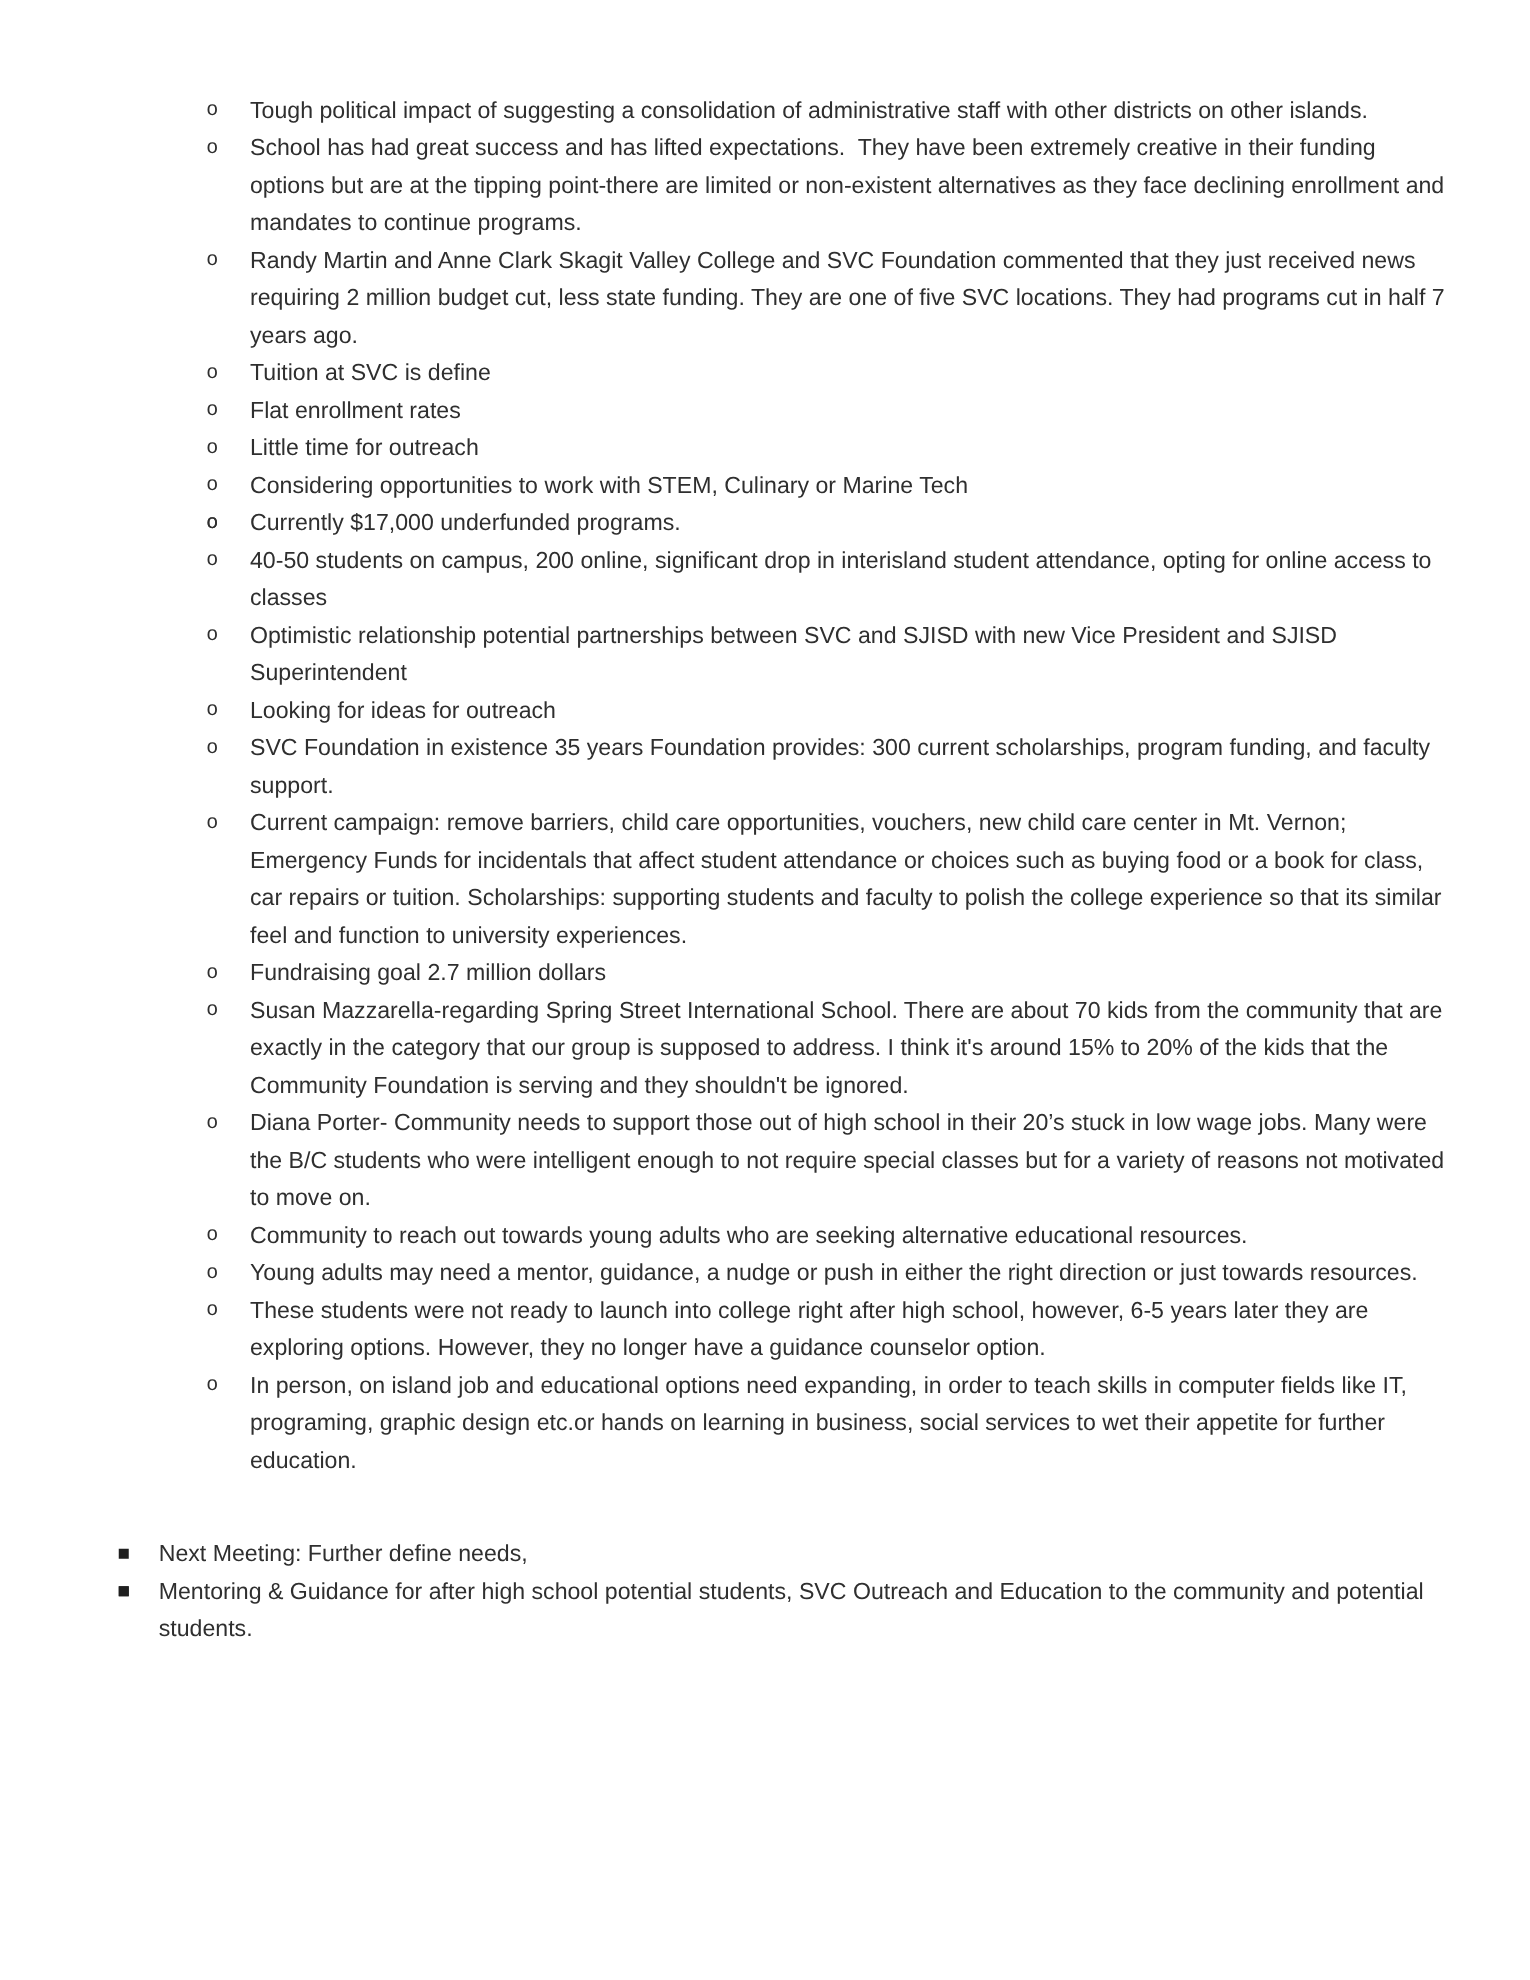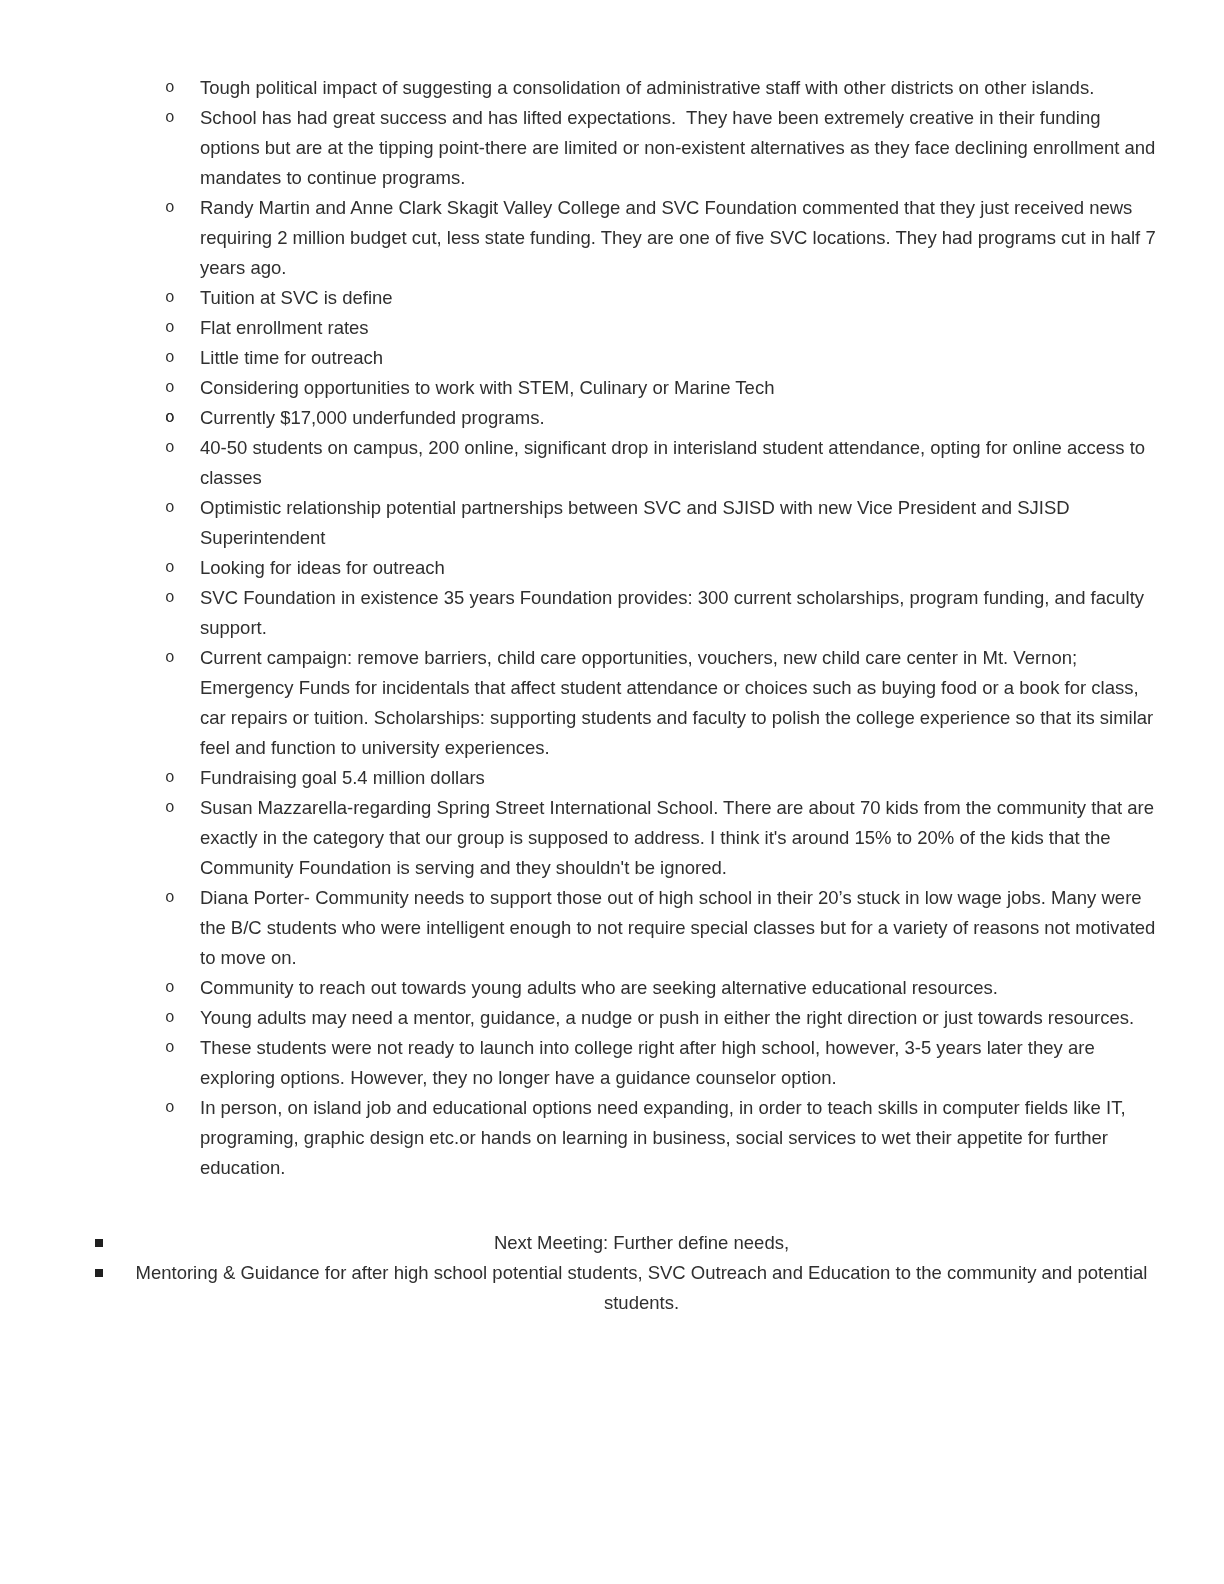--- a/index.html
+++ b/index.html
@@ -45,21 +45,20 @@
     width: 35px;
     font-family: "Liberation Mono", monospace;
     font-size: 16px;
     line-height: 30px;
     color: #2f2f2f;
   }
   ul.level1 {
     margin-left: 93px;
     margin-top: 45px;
     width: 1063px;
-    text-align: center;
   }
   ul.level1 > li {
     position: relative;
     padding-left: 34px;
     font-size: 18.5px;
     line-height: 30px;
     white-space: pre-wrap;
     box-sizing: border-box;
   }
   .sq-bullet {
@@ -86,26 +85,26 @@
       <li><span class="o-bullet">o</span><span class="item-text">Flat enrollment rates</span></li>
       <li><span class="o-bullet">o</span><span class="item-text">Little time for outreach</span></li>
       <li><span class="o-bullet">o</span><span class="item-text">Considering opportunities to work with STEM, Culinary or Marine Tech</span></li>
       <li><span class="o-bullet">o</span></li>
       <li><span class="o-bullet">o</span><span class="item-text">Currently $17,000 underfunded programs.</span></li>
       <li><span class="o-bullet">o</span><span class="item-text">40-50 students on campus, 200 online, significant drop in interisland student attendance, opting for online access to classes</span></li>
       <li><span class="o-bullet">o</span><span class="item-text">Optimistic relationship potential partnerships between SVC and SJISD with new Vice President and SJISD Superintendent</span></li>
       <li><span class="o-bullet">o</span><span class="item-text">Looking for ideas for outreach</span></li>
       <li><span class="o-bullet">o</span><span class="item-text">SVC Foundation in existence 35 years Foundation provides: 300 current scholarships, program funding, and faculty support.</span></li>
       <li><span class="o-bullet">o</span><span class="item-text">Current campaign: remove barriers, child care opportunities, vouchers, new child care center in Mt. Vernon; Emergency Funds for incidentals that affect student attendance or choices such as buying food or a book for class, car repairs or tuition. Scholarships: supporting students and faculty to polish the college experience so that its similar feel and function to university experiences.</span></li>
-      <li><span class="o-bullet">o</span><span class="item-text">Fundraising goal 5.4 million dollars</span></li>
+      <li><span class="o-bullet">o</span><span class="item-text">Fundraising goal 2.7 million dollars</span></li>
       <li><span class="o-bullet">o</span><span class="item-text">Susan Mazzarella-regarding Spring Street International School. There are about 70 kids from the community that are exactly in the category that our group is supposed to address. I think it's around 15% to 20% of the kids that the Community Foundation is serving and they shouldn't be ignored.</span></li>
       <li><span class="o-bullet">o</span><span class="item-text">Diana Porter- Community needs to support those out of high school in their 20’s stuck in low wage jobs. Many were the B/C students who were intelligent enough to not require special classes but for a variety of reasons not motivated to move on.</span></li>
       <li><span class="o-bullet">o</span><span class="item-text">Community to reach out towards young adults who are seeking alternative educational resources.</span></li>
       <li><span class="o-bullet">o</span><span class="item-text">Young adults may need a mentor, guidance, a nudge or push in either the right direction or just towards resources.</span></li>
-      <li><span class="o-bullet">o</span><span class="item-text">These students were not ready to launch into college right after high school, however, 3-5 years later they are exploring options. However, they no longer have a guidance counselor option.</span></li>
+      <li><span class="o-bullet">o</span><span class="item-text">These students were not ready to launch into college right after high school, however, 6-5 years later they are exploring options. However, they no longer have a guidance counselor option.</span></li>
       <li><span class="o-bullet">o</span><span class="item-text">In person, on island job and educational options need expanding, in order to teach skills in computer fields like IT, programing, graphic design etc.or hands on learning in business, social services to wet their appetite for further education.</span></li>
     </ul>
 
   <ul class="bullet-list level1">
       <li><span class="sq-bullet"></span><span class="item-text">Next Meeting: Further define needs,</span></li>
       <li><span class="sq-bullet"></span></li>
       <li><span class="sq-bullet"></span><span class="item-text">Mentoring &amp; Guidance for after high school potential students, SVC Outreach and Education to the community and potential students.</span></li>
     </ul>
 </div>
 

